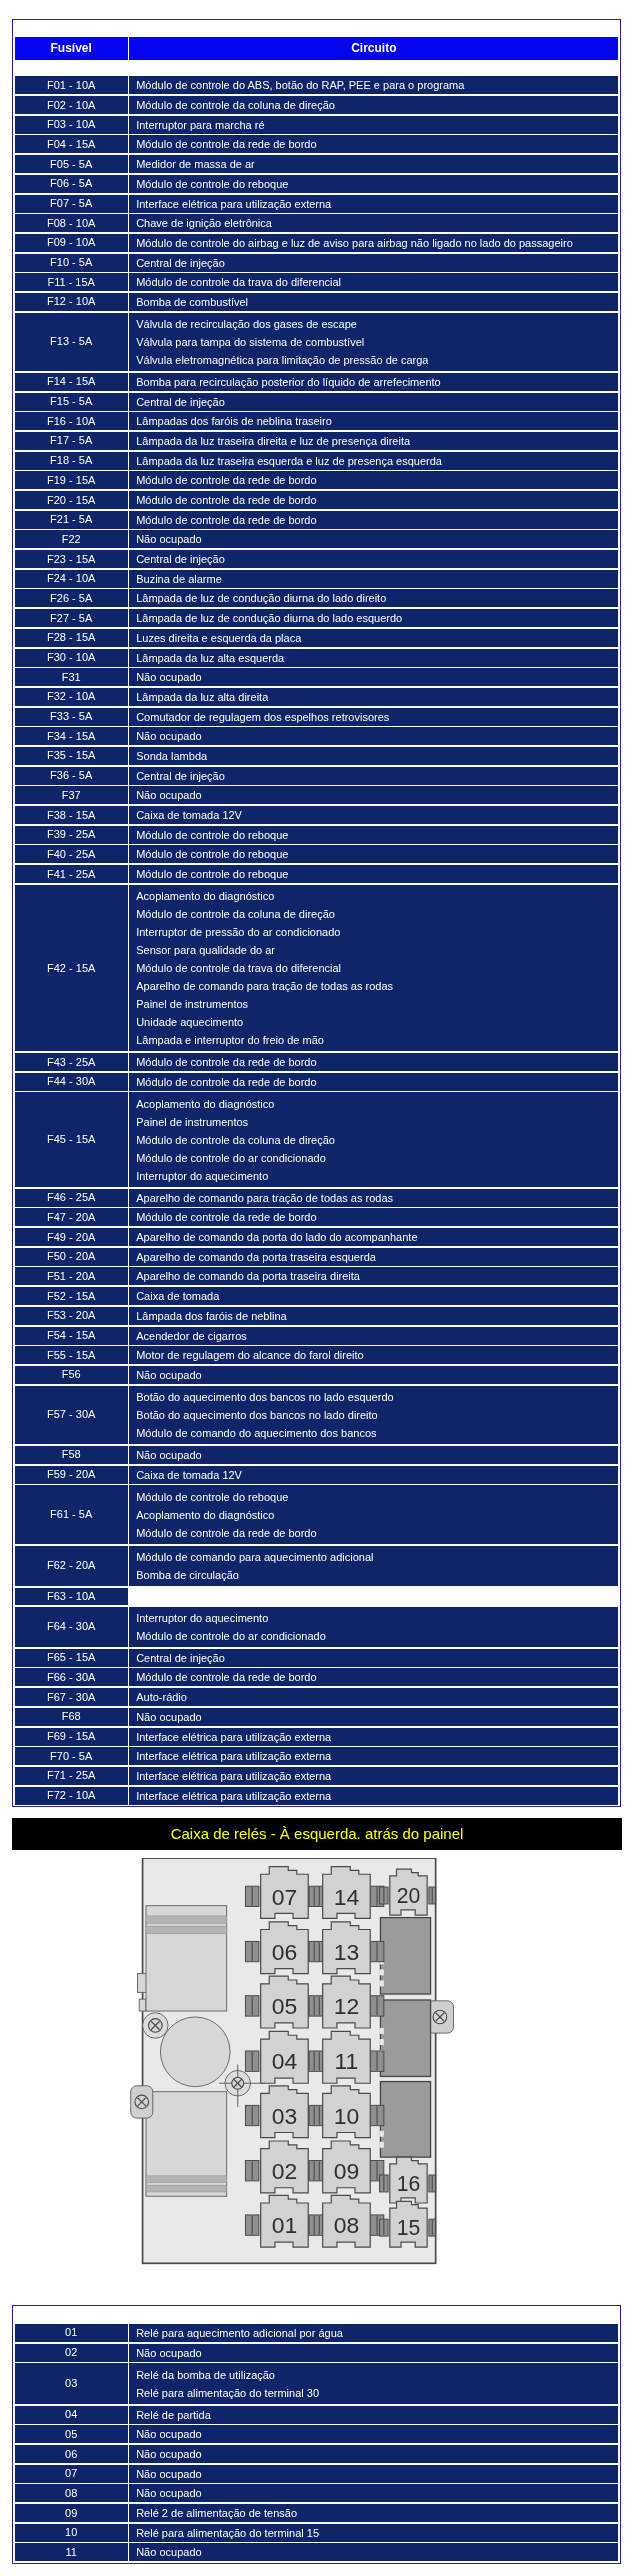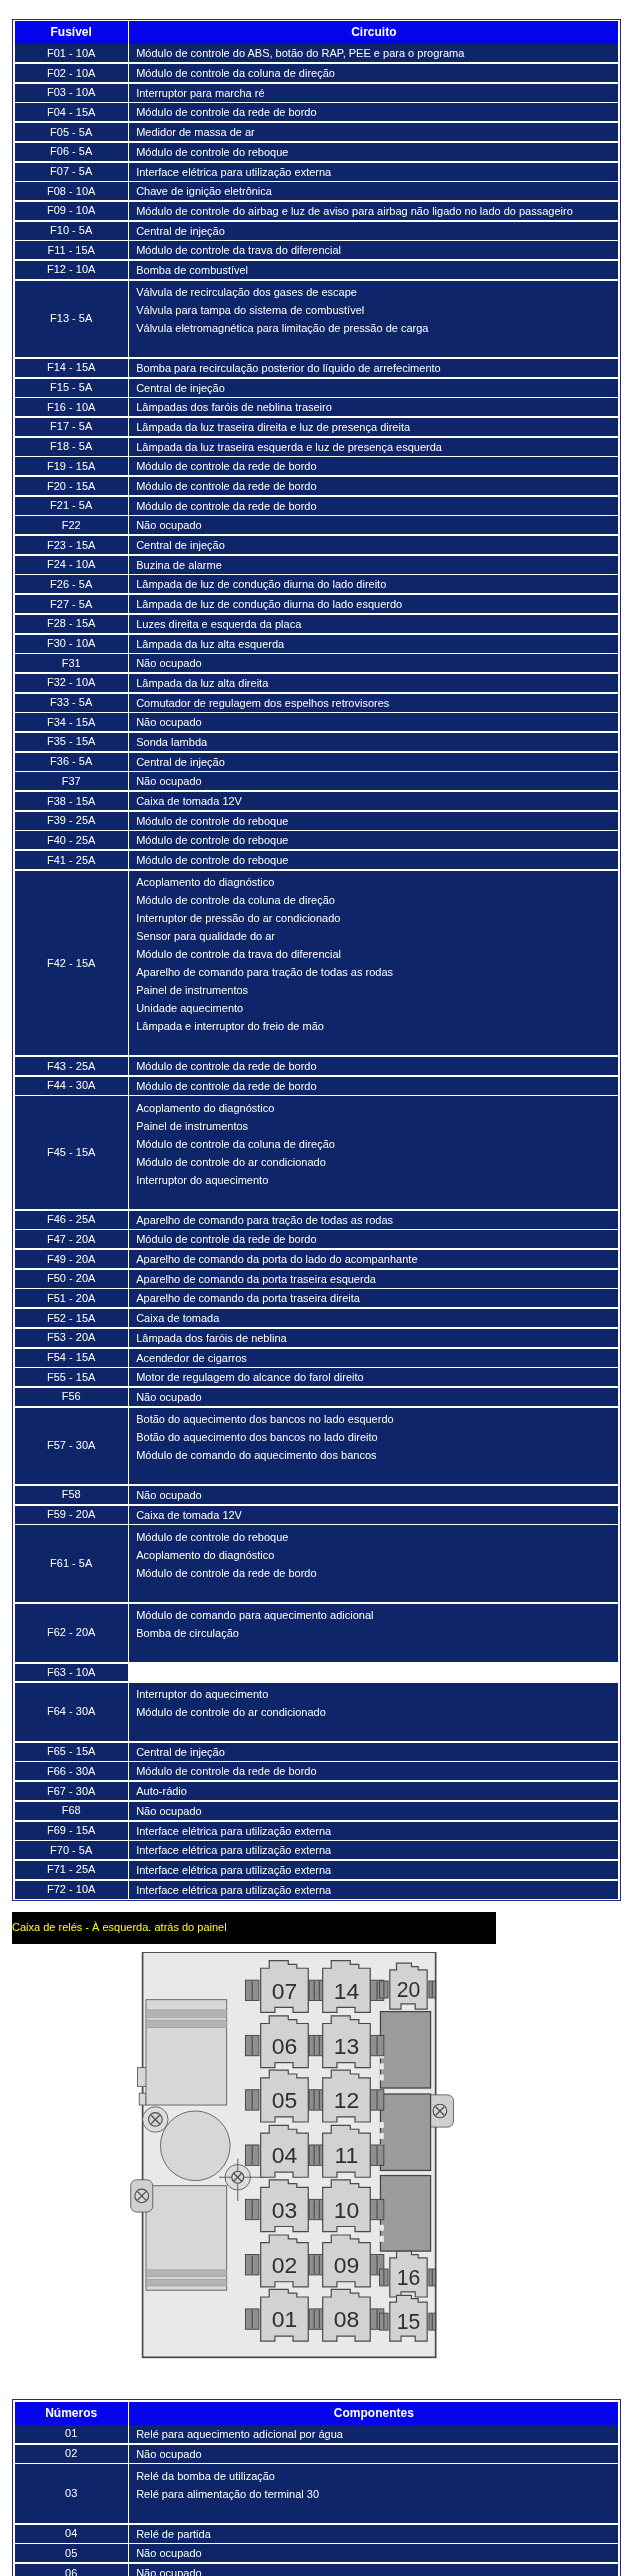--- a/index.html
+++ b/index.html
@@ -1,30 +1,30 @@
 <!DOCTYPE html>
 <html style="--hdr: #0505ec; --row: #0f2569; --bannerbg: #000000; --banneryellow: #ffff00;font-size:13.6px"><head>
 <meta charset="utf-8">
 <style>
   html,body{margin:0;padding:0;background:#fff;}
   body{width:636px;font-family:"Liberation Sans",sans-serif;}
   .page{width:636px;padding-top:18.7px;box-sizing:border-box;}
 
   .table-wrap{width:609px;margin-left:12px;background:#fff;border:0.9px solid #26269c;padding:1.7px;box-sizing:border-box;}
   .t-row{display:grid;grid-template-columns:113px 1fr;gap:1.7px;margin-top:1.7px;}
-  .t-row:first-child{margin-top:0;}
+  .t-row:first-child{margin-top:16px;}
   .cell{background:var(--row,#0f2569);color:#fff;font-size:11px;line-height:17px;}
   .key{display:flex;align-items:center;justify-content:center;text-align:center;}
   .val{padding-left:6.8px;}
-  .val.multi{padding-top:2.6px;padding-bottom:20px;}
+  .val.multi{padding-top:2.6px;padding-bottom:2px;}
   .val .line{line-height:18px;white-space:nowrap;}
   .t-header .cell{background:var(--hdr,#0505ec);font-weight:bold;font-size:12px;line-height:23px;text-align:center;display:block;padding:0;}
 
-  .banner{width:484px;margin:11px 0 0 12px;background:var(--bannerbg,#000);color:var(--banneryellow,#ff0);
-          height:31.5px;line-height:31.5px;text-align:left;font-size:11px;}
+  .banner{width:610px;margin:11px 0 0 12px;background:var(--bannerbg,#000);color:var(--banneryellow,#ff0);
+          height:31.5px;line-height:31.5px;text-align:center;font-size:15px;}
 
   .diagram-wrap{margin:8.5px 0 0 129px;width:333px;height:408px;}
   .screw circle{fill:#d4d4d4;stroke:#4a4a4a;stroke-width:1.3;}
   .screw line{stroke:#4a4a4a;stroke-width:1.4;}
   #relay-svg text{fill:#2f2f2f;font-family:"Liberation Sans",sans-serif;}
 
   .gap-bottom{height:39px;}
 </style>
 </head>
 <body>
@@ -710,24 +710,20 @@
             <path d="M291 412 L298.92 412 L298.92 404 L316.52 404 L316.52 408 L324.44 408 L324.44 412 L335 412 L335 458 L320.92 458 L320.92 452 L304.2 452 L304.2 458 L291 458 Z" fill="#d2d2d2" stroke="#4a4a4a" stroke-width="1.4"></path>
             <text x="313" y="435" dy="0.36em" text-anchor="middle" font-size="25">15</text>
           </g>
         </g>
     </svg>
   </div>
 
   <div class="gap-bottom"></div>
 
   <section class="table-wrap">
-    <div class="t-row t-header">
-      <div class="cell">Números</div>
-      <div class="cell">Componentes</div>
-    </div>
     <div id="relay-rows">
         <div class="t-row">
           <div class="cell key">01</div>
           <div class="cell val">
             <div class="line">Relé para aquecimento adicional por água</div>
           </div>
         </div>
         <div class="t-row">
           <div class="cell key">02</div>
           <div class="cell val">

